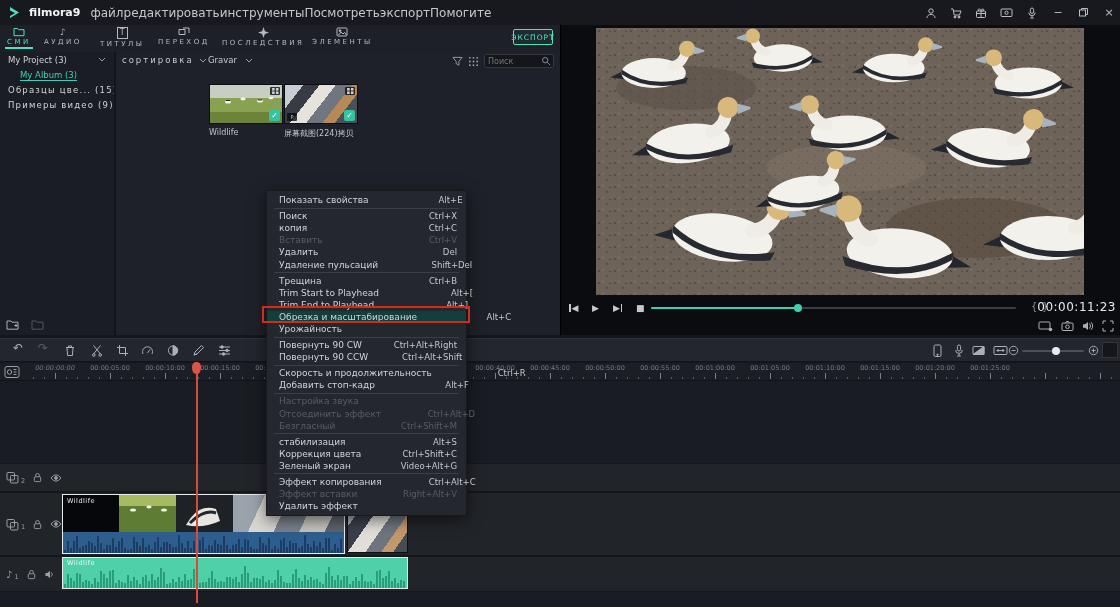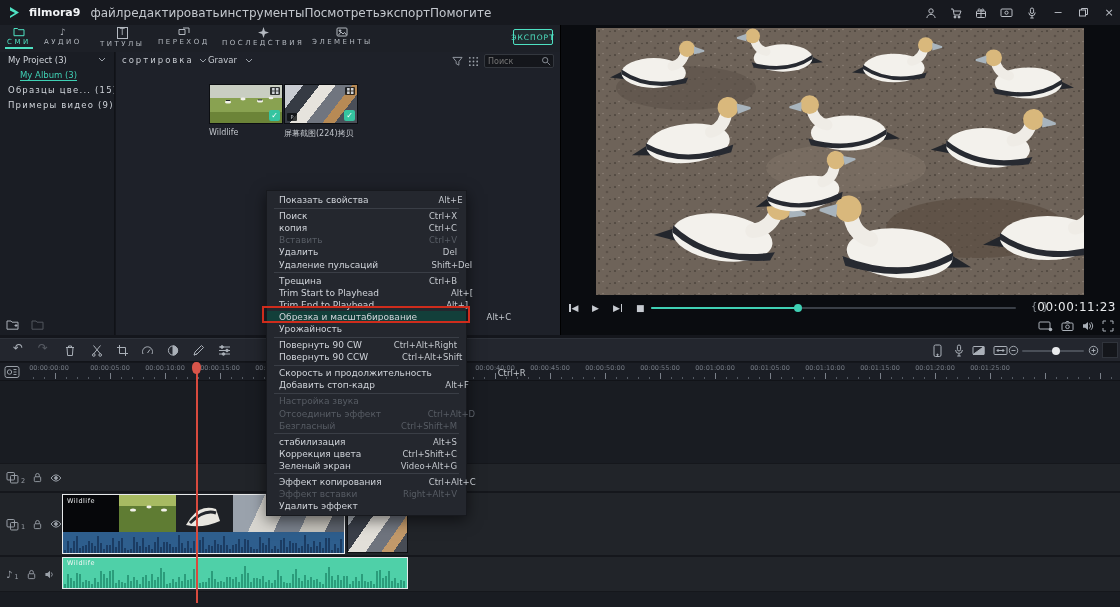--- a/index.html
+++ b/index.html
@@ -451,21 +451,21 @@
   </div>
 
   <div id="timeline">
     <div id="ruler">
       <svg id="cam-ic" class="ic" width="16" height="14" viewBox="0 0 16 14" fill="none" stroke="#9aa0a8">
           <rect x="1" y="1.5" width="14" height="11" rx="2"></rect>
           <circle cx="5.5" cy="7" r="2.2"></circle>
           <path d="M9.5 4.5h3M9.5 7h3M9.5 9.5h3"></path>
         </svg>
 
-        <div class="ruler-label" style="left: 49px;">00:00:00:00</div>
+        <div class="ruler-label" style="left: 55px; font-style: italic;">00:00:00:00</div>
 
         <div class="ruler-label" style="left: 110px;">00:00:05:00</div>
 
         <div class="ruler-label" style="left: 165px;">00:00:10:00</div>
 
         <div class="ruler-label" style="left: 220px;">00:00:15:00</div>
 
         <div class="ruler-label" style="left: 275px;">00:00:20:00</div>
 
         <div class="ruler-label" style="left: 330px;">00:00:25:00</div>

